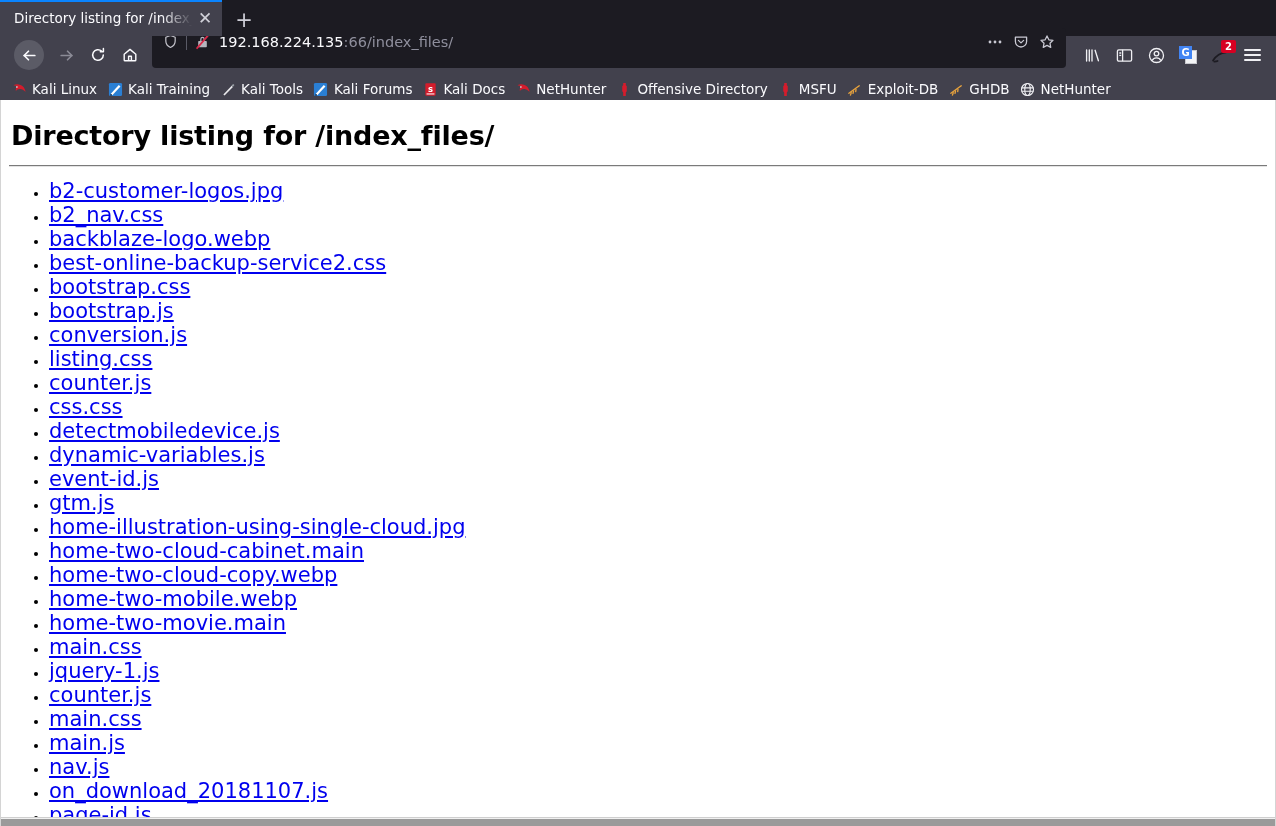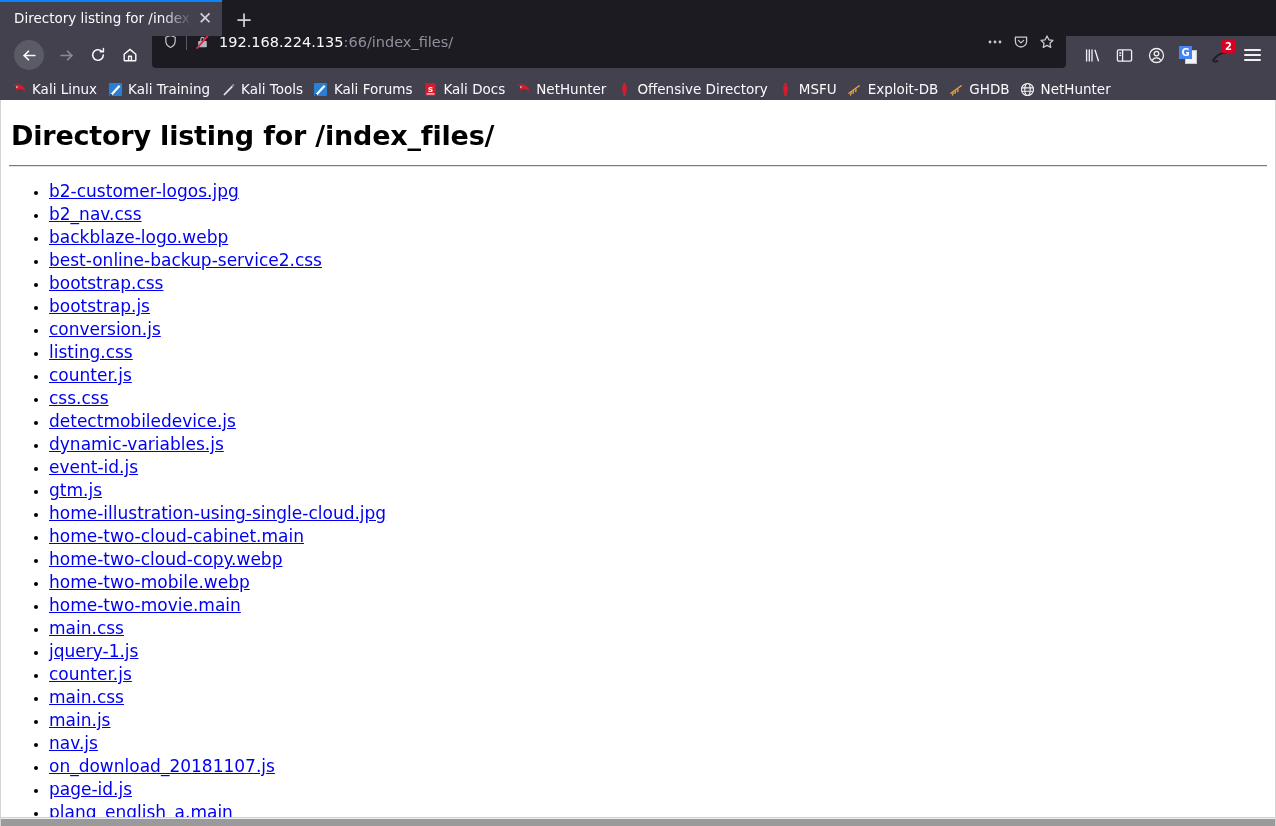--- a/index.html
+++ b/index.html
@@ -225,21 +225,21 @@
   ul.listing li {
     font-size: 15px;
     line-height: 22px;
     color: #000;
     padding: 0;
   }
   ul.listing li::marker { color: #000; font-size: 14px; }
   ul.listing a {
     color: #0000ee;
     text-decoration: underline;
-    font-size: 17px;
+    font-size: 21px;
   }
   hr.rule-bottom {
     border: none;
     border-top: 1px solid #7a7a7a;
     border-bottom: 1px solid #e3e3e3;
     height: 0;
     margin: 10px 0 0 0;
   }
   .hscroll {
     position: absolute;

